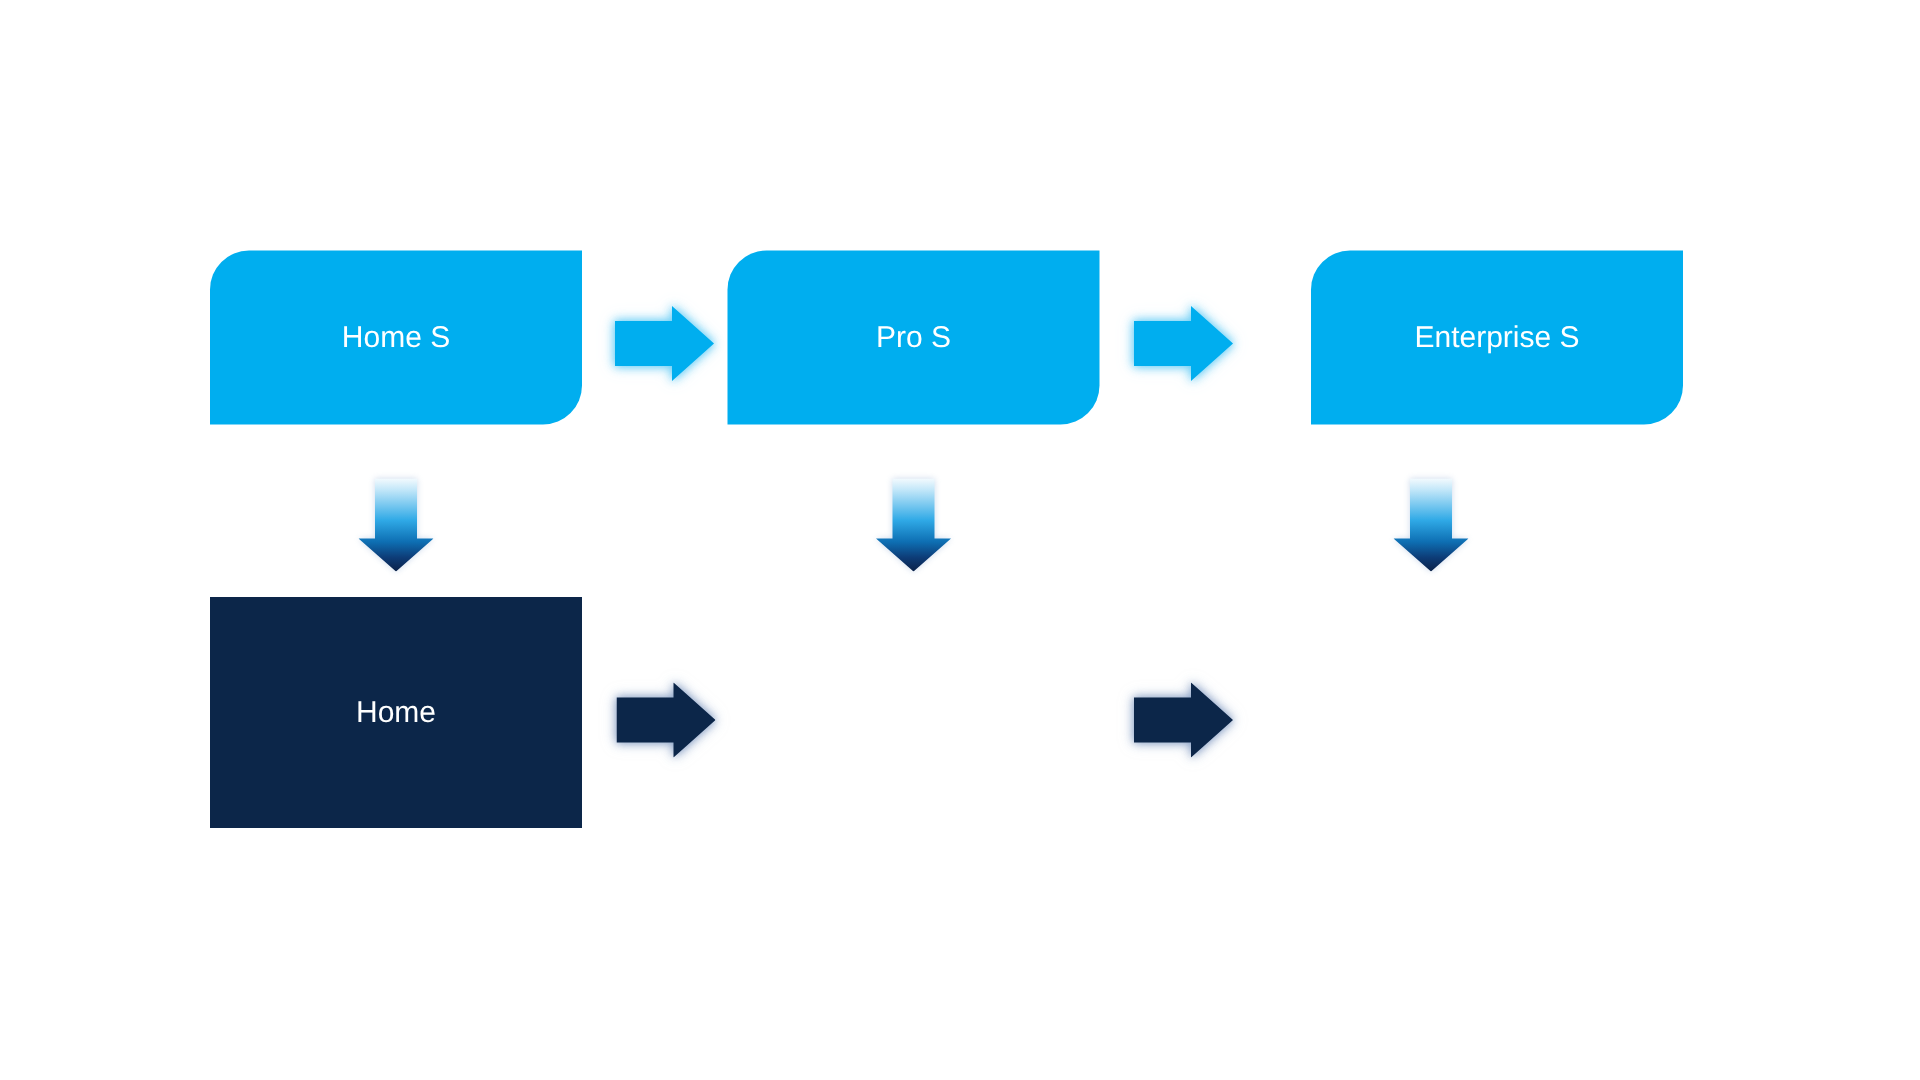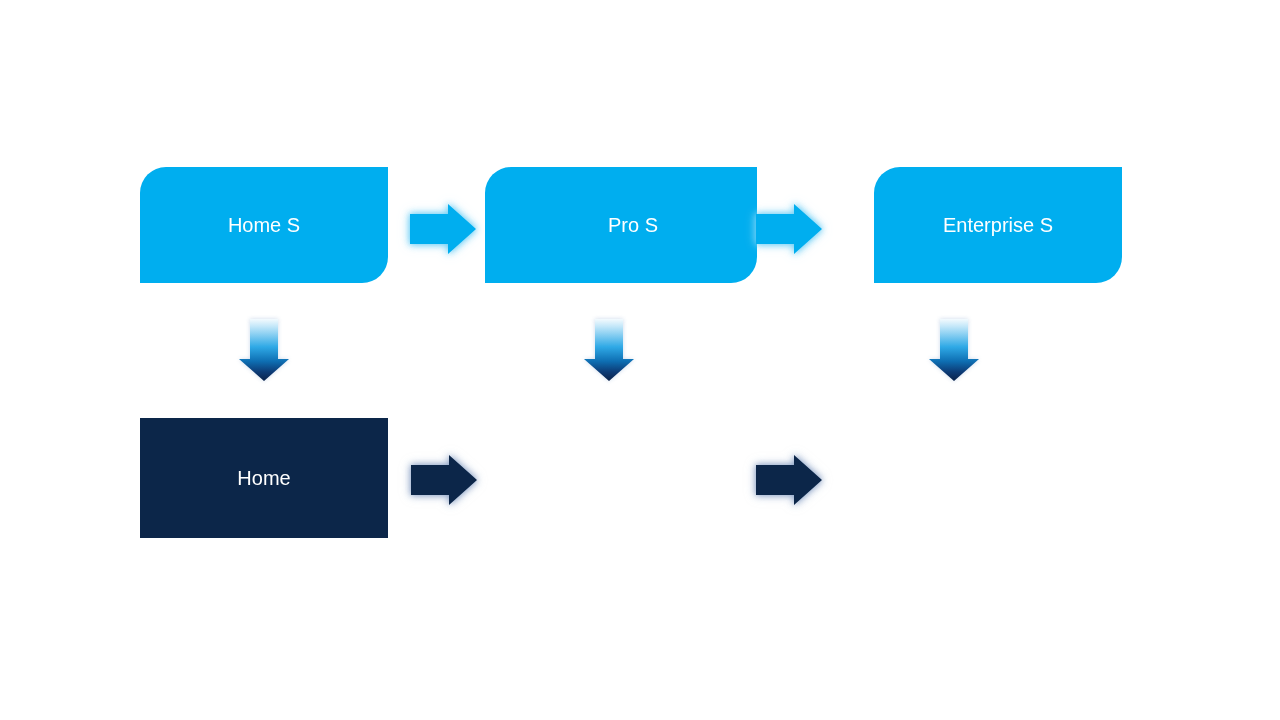--- a/index.html
+++ b/index.html
@@ -26,27 +26,27 @@
     line-height: 1.2;
     text-align: center;
   }
   .box.top {
     top: 167px;
     height: 116px;
     background: var(--box-light, #00AEEF);
     border-radius: 26px 0 26px 0;
   }
   .box.bottom {
-    top: 418px;
-    height: 120px;
+    top: 398px;
+    height: 154px;
     background: var(--box-dark, #0C2649);
     border-radius: 0;
   }
   .col0 { left: 140px; align-items: center; }
-  .col1 { left: 485px; padding-left: 24px; }
+  .col1 { left: 485px; }
   .col2 { left: 830px; margin-left: 44px; }
 
   .arrow { position: absolute; }
   .arrow-right-light polygon { fill: var(--box-light, #00AEEF); }
   .arrow-right-light {
     filter: drop-shadow(0 0 3px rgba(102, 204, 244, 0.95))
             drop-shadow(0 0 4px rgba(140, 216, 248, 0.8));
   }
   .arrow-right-dark polygon { fill: var(--box-dark, #0C2649); }
   .arrow-right-dark {

